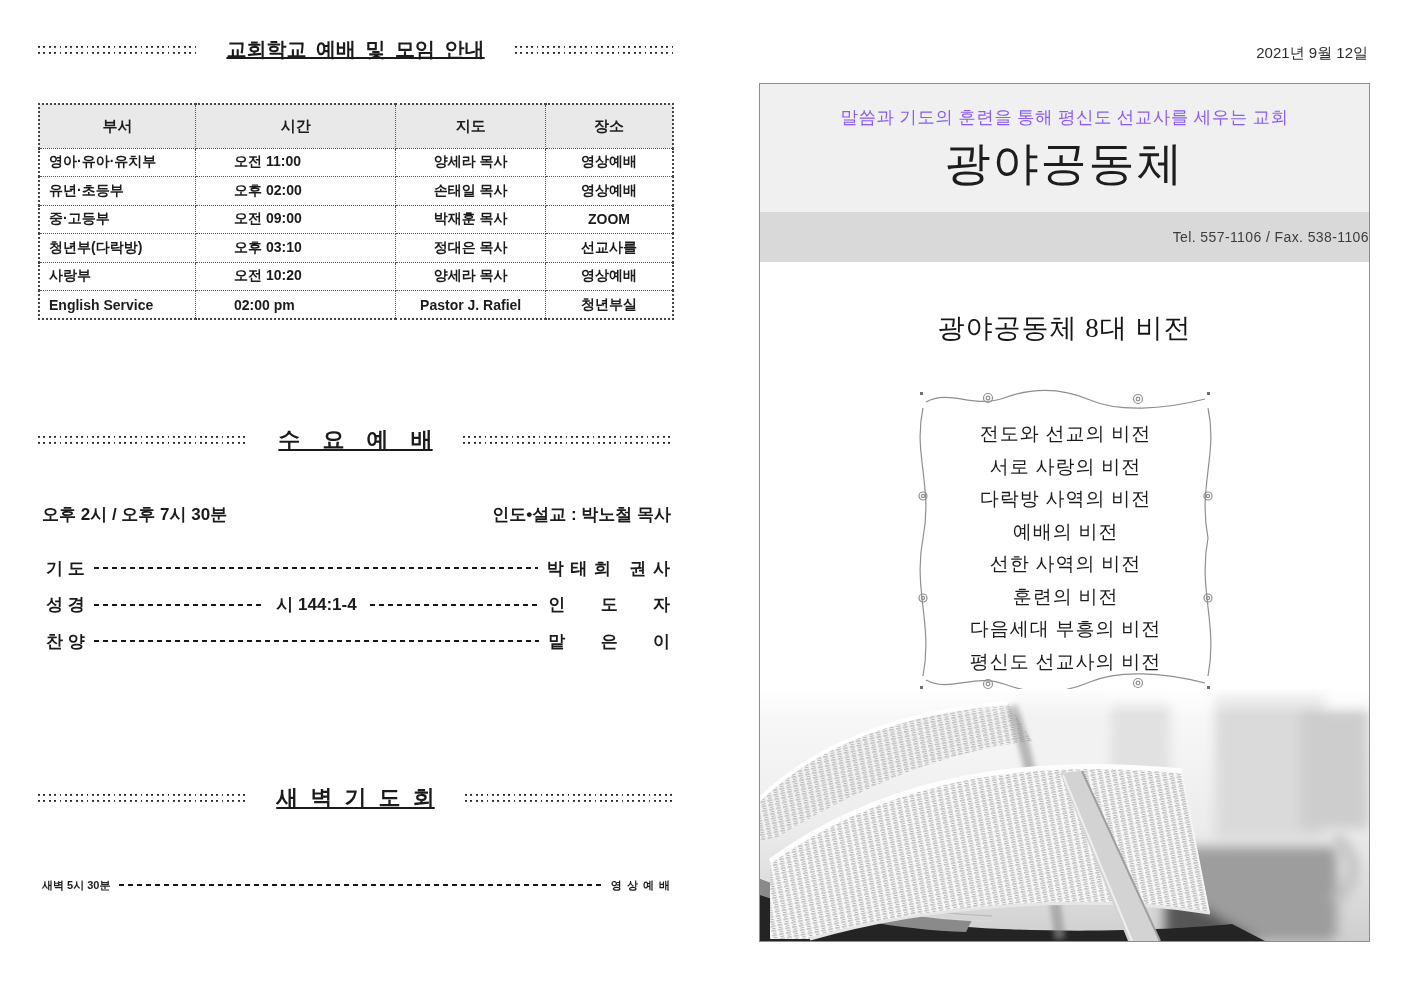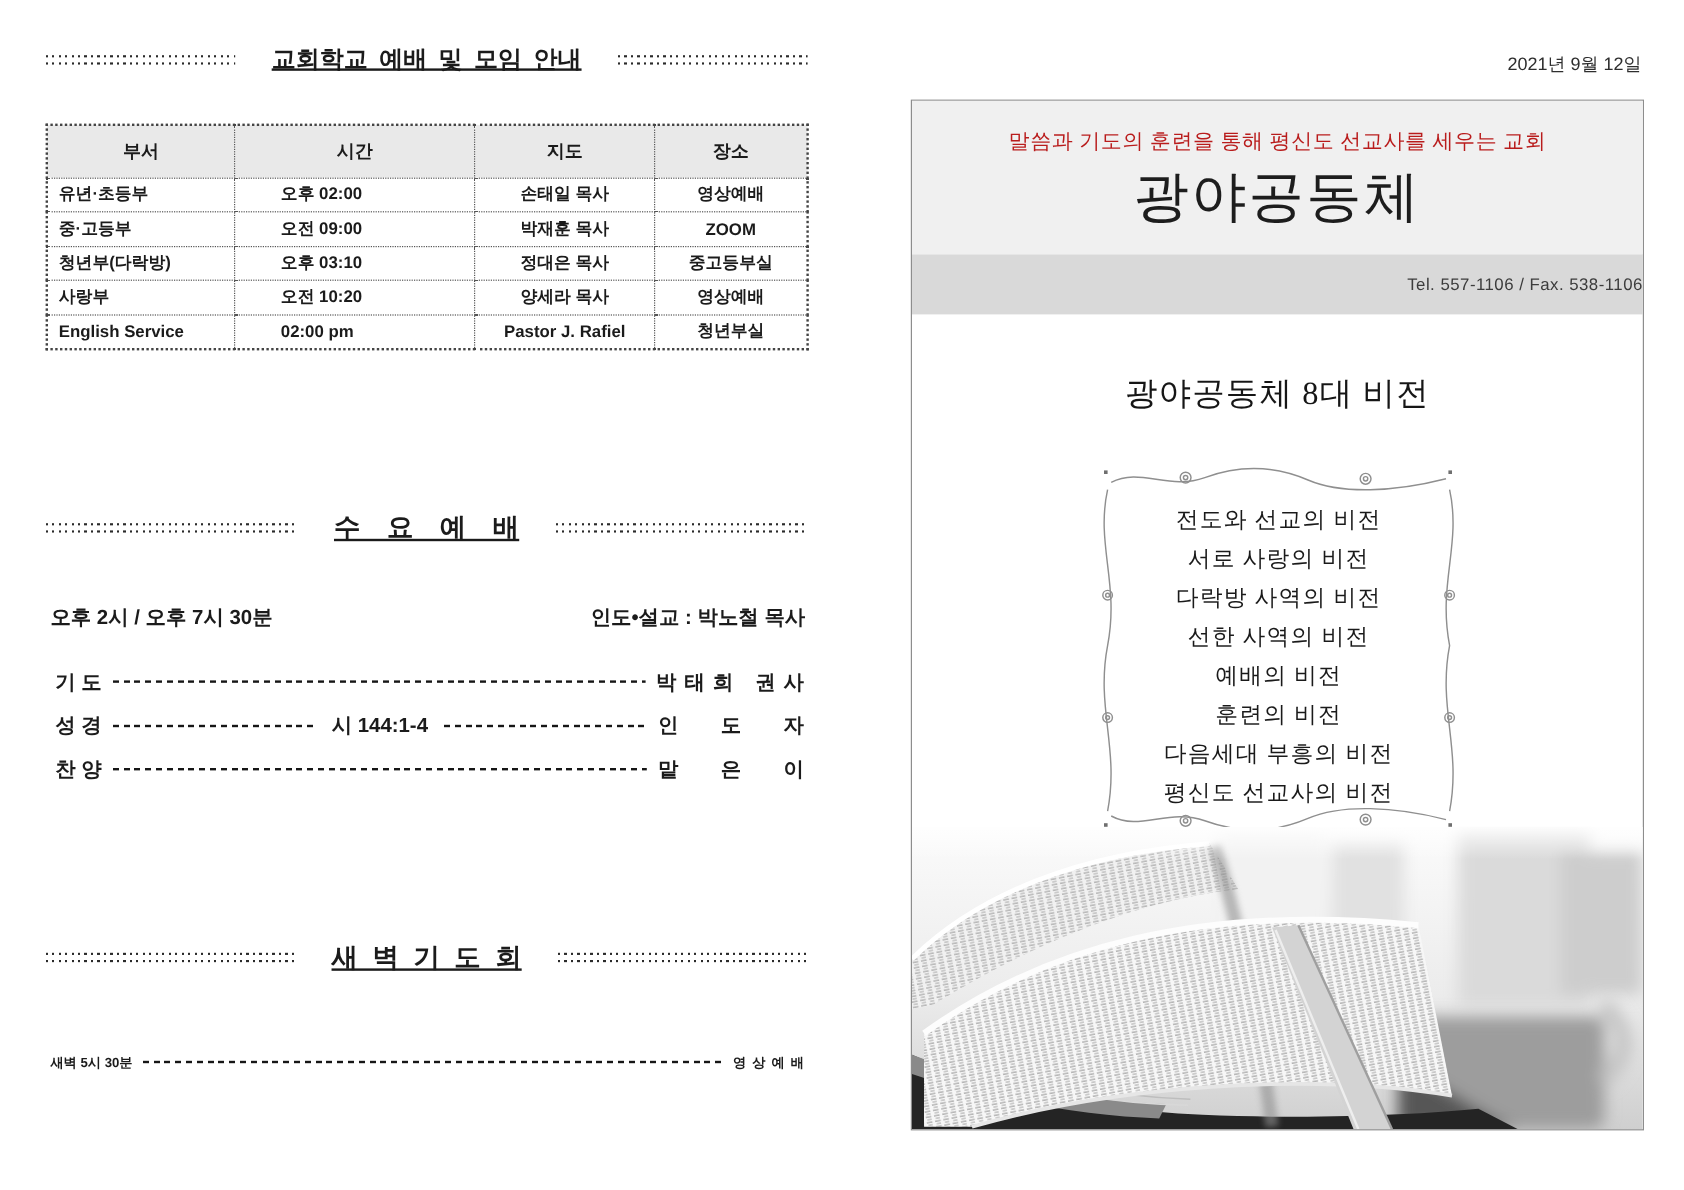--- a/index.html
+++ b/index.html
@@ -49,21 +49,21 @@
 
   
   .right-page { position:absolute; left:759px; top:0; width:611px; height:992px; }
   .date-label { position:absolute; top:44px; right:2px; font-size:15px; font-weight:400; color:#2e2e2e; }
 
   .card { position:absolute; top:83px; left:0; width:611px; height:859px;
     border:1px solid #8d8d8d; background:#ffffff; }
   .card-top { position:absolute; top:0; left:0; right:0; height:128px; background:#f0f0f0;
     display:flex; flex-direction:column; align-items:center; padding-top:21px;
     font-family:"Liberation Serif", serif; }
-  .slogan { font-size:17.5px; color:#b91c1c; letter-spacing:0.5px; }
+  .slogan { font-size:17.5px; color:#8b5cf6; letter-spacing:0.5px; }
   .church-name { font-size:46px; color:#1d1d1d; margin-top:4px; letter-spacing:2px; }
   .card-band { position:absolute; top:128px; left:0; right:0; height:50px; background:#d9d9d9;
     text-align:right; line-height:50px; font-size:14px; color:#3c3c3c; letter-spacing:0.4px; }
 
   .vision-title { position:absolute; top:226px; left:0; right:0; text-align:center;
     font-family:"Liberation Serif", serif; font-size:27px; color:#161616; letter-spacing:1px; }
 
   .vision-frame { position:absolute; top:300px; left:152px; width:307px; height:314px; }
   .vision-frame svg.frame { position:absolute; inset:0; width:100%; height:100%; }
   .vision-list { position:absolute; top:34px; left:0; right:0; text-align:center;
@@ -94,36 +94,42 @@
     <thead>
       <tr>
         <th>부서</th>
         <th>시간</th>
         <th>지도</th>
         <th>장소</th>
       </tr>
     </thead>
     <tbody>
       <tr>
+        <td class="c0">영아·유아·유치부</td>
+        <td class="c1">오전 11:00</td>
+        <td class="c2">양세라 목사</td>
+        <td class="c3">영상예배</td>
+      </tr>
+      <tr>
         <td class="c0">유년·초등부</td>
         <td class="c1">오후 02:00</td>
         <td class="c2">손태일 목사</td>
         <td class="c3">영상예배</td>
       </tr>
       <tr>
         <td class="c0">중·고등부</td>
         <td class="c1">오전 09:00</td>
         <td class="c2">박재훈 목사</td>
         <td class="c3">ZOOM</td>
       </tr>
       <tr>
         <td class="c0">청년부(다락방)</td>
         <td class="c1">오후 03:10</td>
         <td class="c2">정대은 목사</td>
-        <td class="c3">중고등부실</td>
+        <td class="c3">선교사를</td>
       </tr>
       <tr>
         <td class="c0">사랑부</td>
         <td class="c1">오전 10:20</td>
         <td class="c2">양세라 목사</td>
         <td class="c3">영상예배</td>
       </tr>
       <tr>
         <td class="c0">English Service</td>
         <td class="c1">02:00 pm</td>
@@ -220,22 +226,22 @@
           <rect x="8" y="8" width="3" height="3"></rect>
             <rect x="295" y="8" width="3" height="3"></rect>
           <rect x="8" y="302" width="3" height="3"></rect>
             <rect x="295" y="302" width="3" height="3"></rect>
         </g>
       </svg>
       <div class="vision-list">
         <div class="vitem">전도와 선교의 비전</div>
         <div class="vitem">서로 사랑의 비전</div>
         <div class="vitem">다락방 사역의 비전</div>
+        <div class="vitem">예배의 비전</div>
         <div class="vitem">선한 사역의 비전</div>
-        <div class="vitem">예배의 비전</div>
         <div class="vitem">훈련의 비전</div>
         <div class="vitem">다음세대 부흥의 비전</div>
         <div class="vitem">평신도 선교사의 비전</div>
       </div>
     </div>
 
     <div class="photo">
       <svg viewBox="0 0 609 252" preserveAspectRatio="none">
         <defs>
           <linearGradient id="bgGrad" x1="0" y1="0" x2="0" y2="1">

